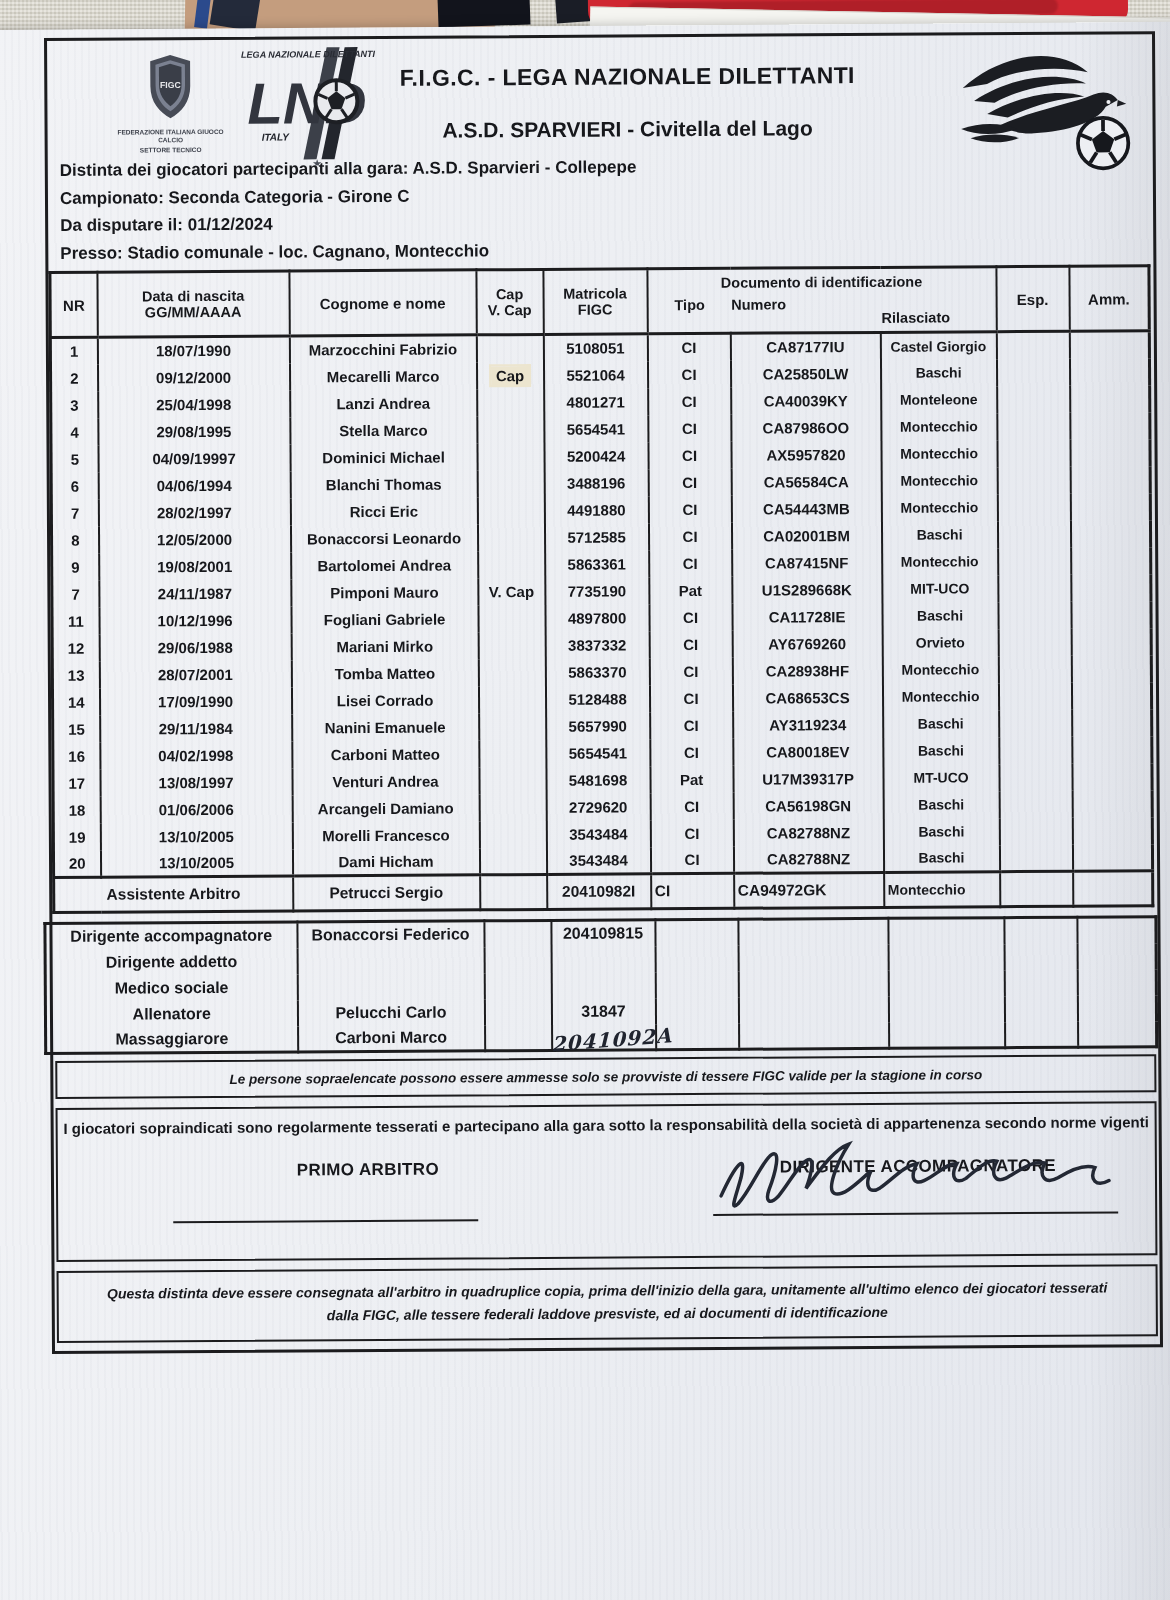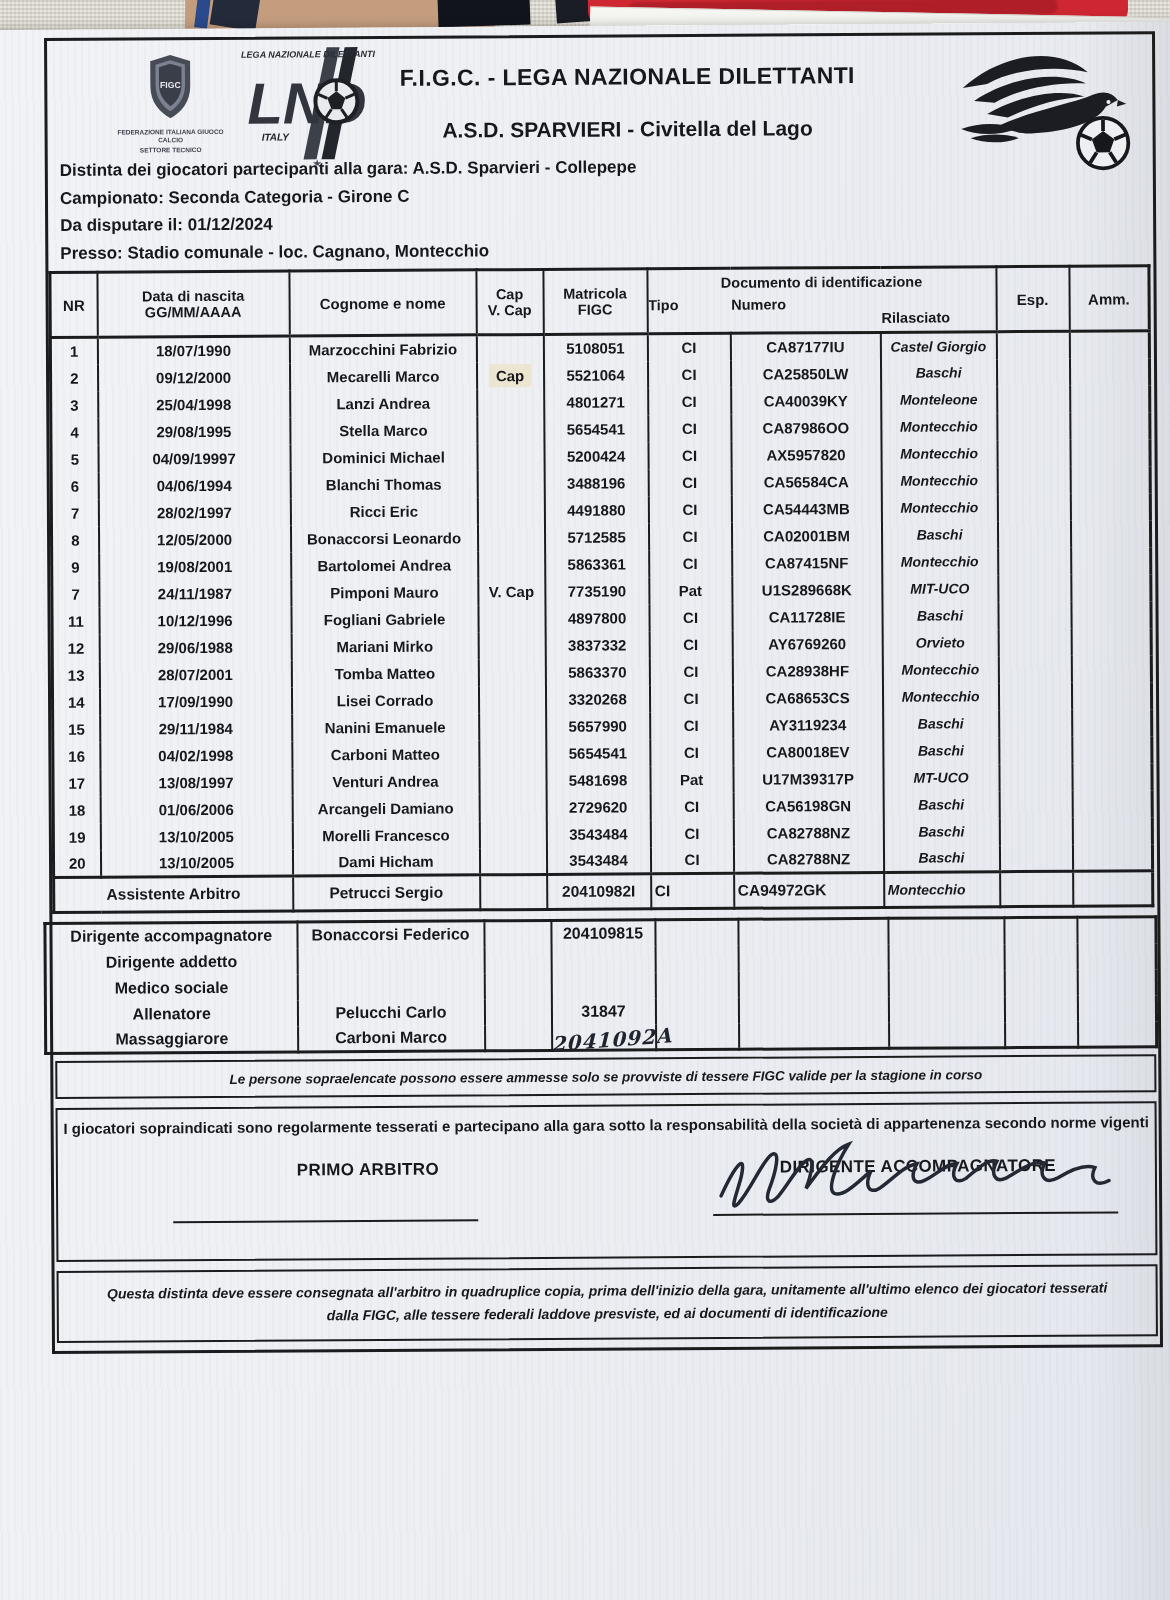--- a/index.html
+++ b/index.html
@@ -47,26 +47,26 @@
   .hawk{position:absolute;right:18px;top:4px;width:190px;height:140px;}
 
   
   table.roster{border-collapse:collapse;table-layout:fixed;width:1099px;border:3px solid #1c1c1e;}
   .roster td,.roster th{border-left:2px solid #1c1c1e;border-right:2px solid #1c1c1e;
     padding:0;font-weight:bold;color:#17181c;overflow:hidden;white-space:nowrap;}
   .roster thead th{border-bottom:3px solid #1c1c1e;height:62px;font-size:15px;vertical-align:middle;}
   .hdr2{display:block;font-size:14.5px;}
   .hdr-top{vertical-align:top;padding-top:6px;}
   .doc-sub{display:flex;font-size:14.5px;margin-top:6px;}
-  .doc-sub span:nth-child(1){width:84px;text-align:left;}
+  .doc-sub span:nth-child(1){width:84px;text-align:center;}
   .doc-sub span:nth-child(2){width:152px;text-align:left;}
   .doc-sub span:nth-child(3){width:115px;text-align:left;margin-top:14px;}
   .roster tbody tr{height:27px;}
   .roster tbody td{font-size:15px;text-align:center;}
-  .c-ril{font-size:14px !important;font-style:italic;}
+  .c-ril{font-size:14px !important;}
   tr.asst td{border-top:3px solid #1c1c1e;height:32px;font-size:15.5px;}
   tr.asst .la{text-align:left !important;padding-left:3px !important;}
   .tape{background:#ece5cf;padding:1px 5px;box-shadow:0 0 0 2px #ece5cf;}
 
   
   table.officials{border-collapse:collapse;table-layout:fixed;width:1111px;
     border:3px solid #1c1c1e;margin:8px 0 0 -9px;}
   .officials td{border-left:2px solid #1c1c1e;border-right:2px solid #1c1c1e;
     padding:0;font-weight:bold;font-size:16px;text-align:center;white-space:nowrap;overflow:visible;}
   .officials tr{height:26px;}
@@ -380,21 +380,21 @@
             <td class="c-ril">Montecchio</td>
             <td></td>
             <td></td>
           </tr>
 
           <tr>
             <td>14</td>
             <td>17/09/1990</td>
             <td>Lisei Corrado</td>
             <td><span></span></td>
-            <td>3320268</td>
+            <td>5128488</td>
             <td>CI</td>
             <td>CA68653CS</td>
             <td class="c-ril">Montecchio</td>
             <td></td>
             <td></td>
           </tr>
 
           <tr>
             <td>15</td>
             <td>29/11/1984</td>

